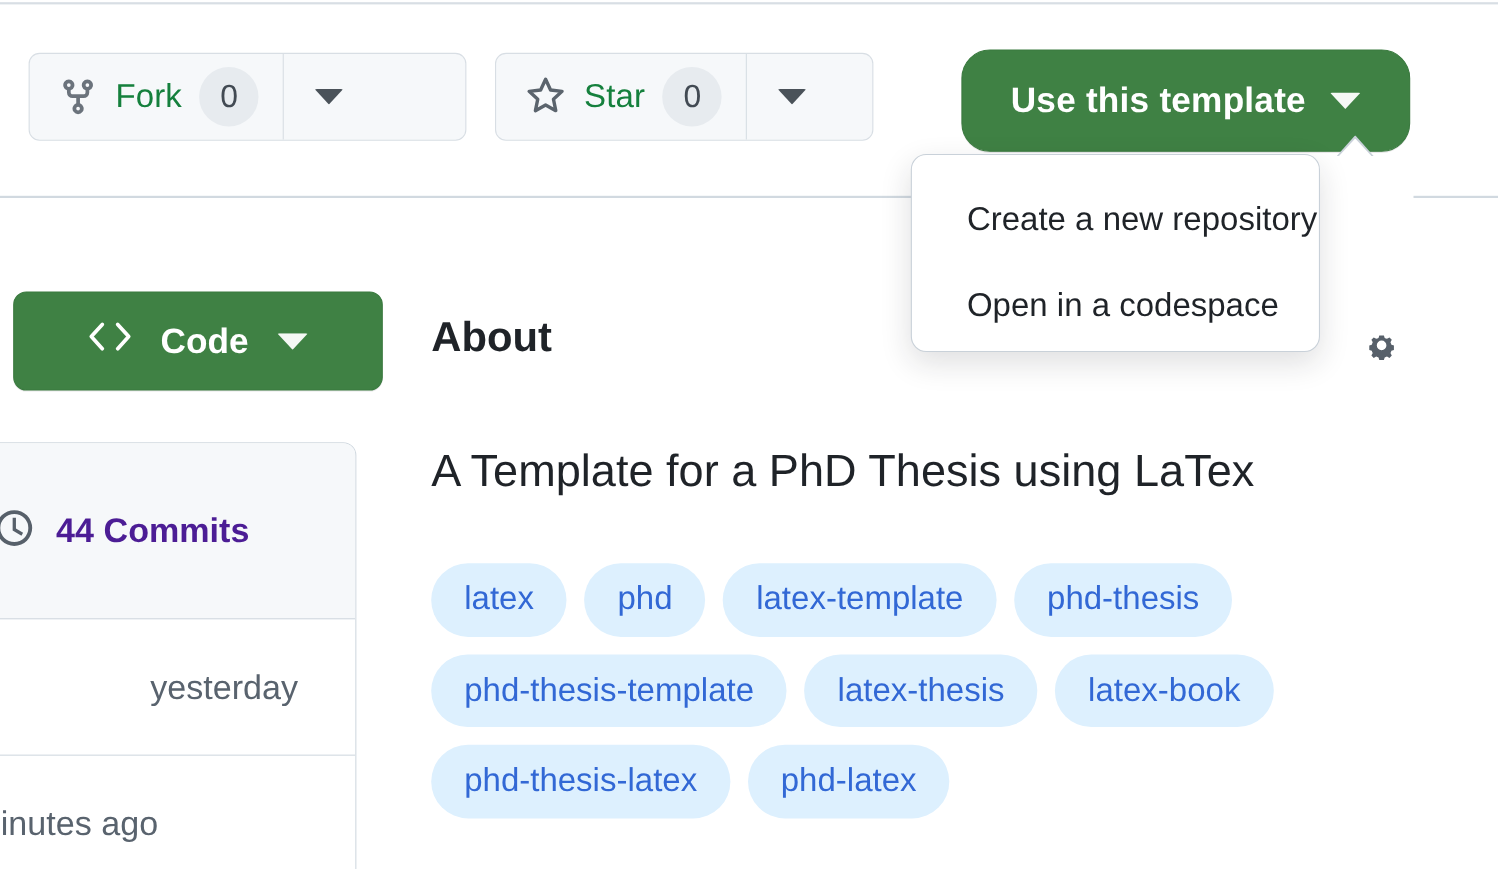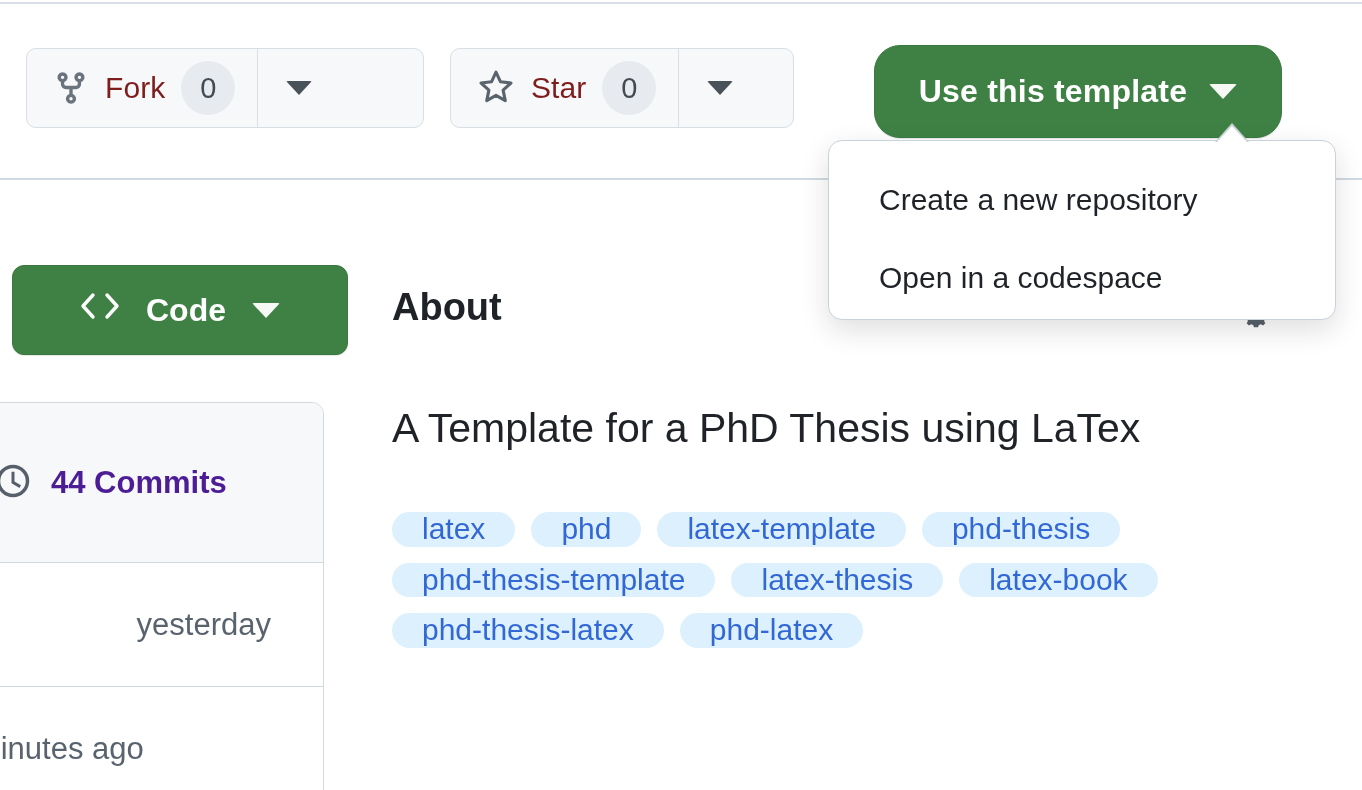--- a/index.html
+++ b/index.html
@@ -46,21 +46,21 @@
   }
   .split-main {
     display: flex;
     align-items: center;
     gap: 16px;
     padding: 0 22px 0 26px;
   }
   .split-main .glyph { display: flex; align-items: center; }
   .split-label {
     font-size: 30px;
-    color: #7f1d1d;
+    color: #15803d;
     letter-spacing: .1px;
   }
   .count-pill {
     background: #e7ebef;
     color: #424a53;
     border-radius: 50%;
     min-width: 54px;
     height: 54px;
     display: flex;
     align-items: center;
@@ -123,21 +123,21 @@
     border-right: 14px solid transparent;
     border-top: 15px solid #ffffff;
     border-radius: 2px;
     opacity: .95;
   }
 
   
   #template-menu {
     position: absolute;
     left: 828px; top: 140px;
-    width: 508px; height: 180px;
+    width: 372px; height: 180px;
     background: #ffffff;
     border: 1px solid #c9d1d9;
     border-radius: 14px;
     box-shadow: 0 10px 28px rgba(27,31,36,0.14);
     z-index: 40;
   }
   #template-menu .menu-arrow {
     position: absolute;
     left: 388px; top: -15px;
     width: 30px; height: 16px;
@@ -228,21 +228,21 @@
     left: 392px; top: 512px;
     width: 900px;
     display: flex;
     flex-wrap: wrap;
     gap: 16px 16px;
   }
   .topic-chip {
     background: #ddf0fe;
     color: #3268d5;
     border-radius: 40px;
-    padding: 0 30px;
+    padding: 16px 30px;
     font-size: 30px;
     line-height: 1.15;
     white-space: nowrap;
   }
 </style>
 </head>
 <body>
 
 <div id="stage">
 

